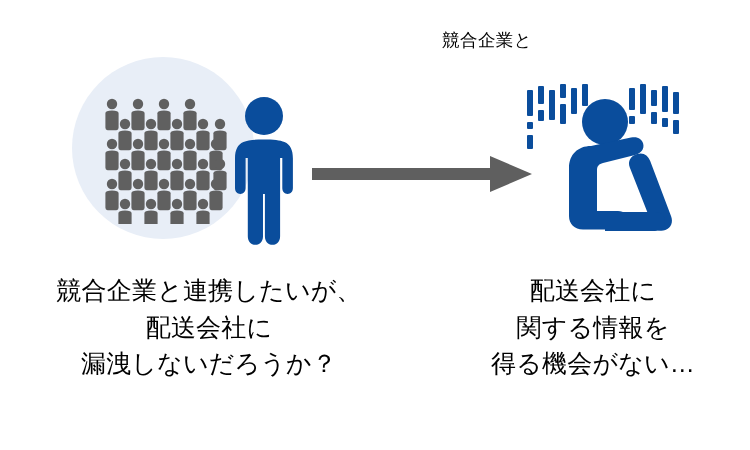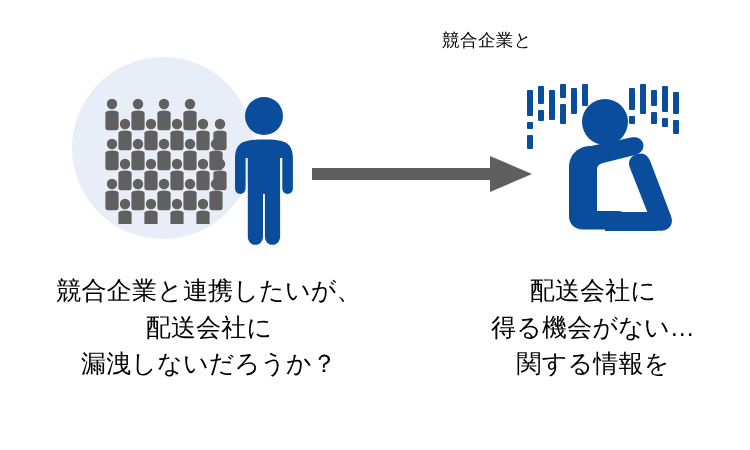--- a/index.html
+++ b/index.html
@@ -272,17 +272,17 @@
   </div>
 
   <div class="caption caption-left">
     <span class="cl">競合企業と連携したいが、</span>
     <span class="cl">配送会社に</span>
     <span class="cl">漏洩しないだろうか？</span>
   </div>
 
   <div class="caption caption-right">
     <span class="cl">配送会社に</span>
+    <span class="cl">関する情報を</span>
     <span class="cl">得る機会がない…</span>
-    <span class="cl">関する情報を</span>
   </div>
 
 </div>
 
 </body></html>

